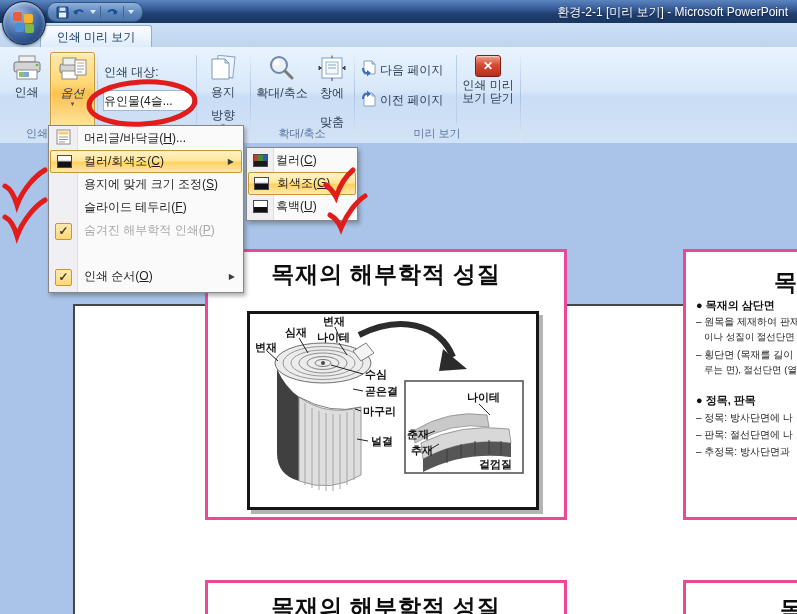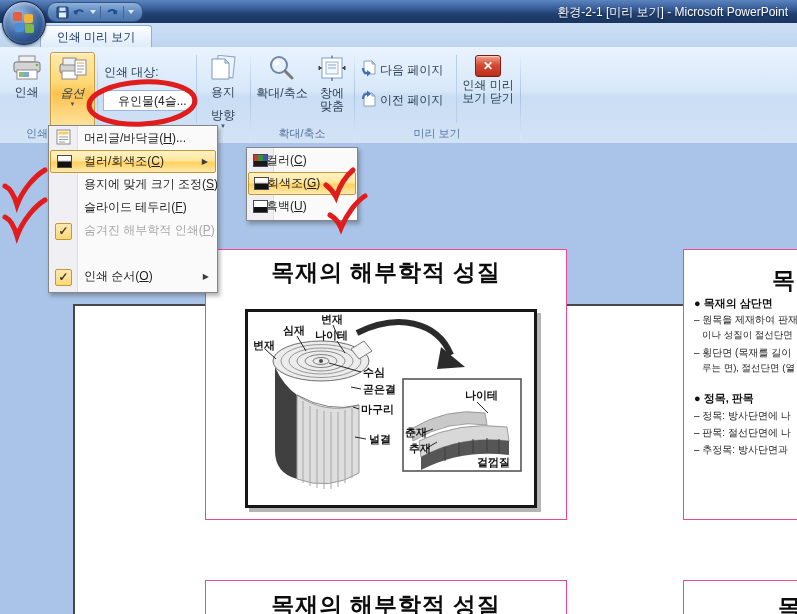--- a/index.html
+++ b/index.html
@@ -45,45 +45,45 @@
   .grp-label{position:absolute;top:79px;font-size:11px;color:#56749e;text-align:center;}
   .rbtn{position:absolute;display:flex;flex-direction:column;align-items:center;
     font-size:12px;color:#2c4154;border-radius:3px;padding-top:3px;}
   .rbtn .lbl{margin-top:2px;line-height:13px;text-align:center;white-space:nowrap;}
   .rbtn-pressed{background:linear-gradient(180deg,#ffe9ab 0%,#ffd876 40%,#fcc14e 55%,#ffe5a0 100%);
     border:1px solid #c79a3e;box-shadow:inset 0 1px 2px rgba(255,255,255,.8);font-style:italic;}
   .tiny-caret{font-size:6px;color:#44566b;margin-top:1px;line-height:6px;}
   .hbtn{position:absolute;display:flex;align-items:center;gap:4px;font-size:12px;color:#2c4154;}
   .field-label{position:absolute;font-size:12px;color:#2c4154;}
   .combo{position:absolute;width:90px;height:21px;background:#fff;border:1px solid #9ab6dc;
-    font-size:12px;color:#222;line-height:21px;padding-left:14px;box-sizing:border-box;white-space:nowrap;overflow:hidden;}
+    font-size:12px;color:#222;line-height:21px;padding-left:0;box-sizing:border-box;white-space:nowrap;overflow:hidden;}
   .closebox{width:24px;height:20px;border-radius:3px;border:1px solid #7e1a10;
     background:linear-gradient(180deg,#f0a18c,#d54a33 45%,#b92d1d);
     color:#fff;font-size:12px;font-weight:bold;text-align:center;line-height:20px;
     box-shadow:inset 0 1px 1px rgba(255,255,255,.55);}
   
   .preview{position:absolute;left:0;top:143px;width:797px;height:471px;background:#a9c4e8;}
   .paper{position:absolute;left:73px;top:161px;width:724px;height:453px;background:#fff;
     border-left:2px solid #474747;border-top:2px solid #474747;box-sizing:border-box;}
-  .slide{position:absolute;background:#fff;border:1px solid #ec4899;box-sizing:border-box;}
+  .slide{position:absolute;background:#fff;border:3px solid #ec4899;box-sizing:border-box;}
   .slide-title{position:absolute;left:0;top:7px;width:100%;text-align:center;
     font-family:"Liberation Serif",serif;font-weight:bold;font-size:23px;color:#0d0d0d;
     letter-spacing:1px;white-space:nowrap;}
   .slide-title-frag{position:absolute;left:88px;top:15px;
     font-family:"Liberation Serif",serif;font-weight:bold;font-size:23px;color:#0d0d0d;}
   .bodyline{position:absolute;left:10px;white-space:nowrap;color:#1c1c1c;}
   .bl-h{font-size:11px;font-weight:bold;color:#111;}
   .bl-d{font-size:10px;}
   .bl-c{left:18px;font-size:9.5px;}
   .diagram{position:absolute;left:39px;top:59px;width:292px;height:199px;
     box-shadow:4px 4px 0 #b4b4b4;}
   .diagram svg{display:block;}
   .diagram text{font-family:"Liberation Sans",sans-serif;font-size:11px;font-weight:bold;fill:#141414;}
   
-  .menu{position:absolute;left:48px;top:125px;width:170px;height:168px;background:#fafafa;
+  .menu{position:absolute;left:48px;top:125px;width:196px;height:168px;background:#fafafa;
     border:1px solid #868686;box-shadow:2px 3px 4px rgba(60,60,60,.4);z-index:50;box-sizing:border-box;}
   .menu::before{content:"";position:absolute;left:0;top:0;bottom:0;width:28px;
     background:#f0f0f4;border-right:1px solid #dddde4;}
   .mi{position:absolute;left:1px;right:1px;height:23px;display:flex;align-items:center;
     font-size:12px;color:#1e1e1e;padding-left:34px;box-sizing:border-box;white-space:nowrap;}
   .mi u{text-decoration:underline;}
   .mi-hl{background:linear-gradient(180deg,#fff3c8 0%,#ffe69b 45%,#ffd25f 55%,#ffe9ad 100%);
     border:1px solid #c79736;border-radius:2px;padding-left:33px;}
   .mi-dis{color:#a8a8a8;}
   .mi-arrow{position:absolute;right:7px;font-size:8px;color:#3c3c3c;}
@@ -95,21 +95,21 @@
   .ic-gs{background:linear-gradient(180deg,#fff 0 30%,#cfcfcf 48%,#111 52% 100%);}
   .ic-color{background:
      linear-gradient(180deg,rgba(0,0,0,0) 0 52%,#1a1a1a 52% 100%),
      linear-gradient(90deg,#c93a2e 0 34%,#3f8f3a 34% 67%,#3457b0 67% 100%);}
   .ic-bw{background:linear-gradient(180deg,#fff 0 50%,#111 50% 100%);}
   .submenu{position:absolute;left:246px;top:147px;width:112px;height:74px;background:#fafafa;
     border:1px solid #868686;box-shadow:2px 3px 4px rgba(60,60,60,.4);z-index:55;box-sizing:border-box;}
   .submenu::before{content:"";position:absolute;left:0;top:0;bottom:0;width:26px;
     background:#f0f0f4;border-right:1px solid #dddde4;}
   .smi{position:absolute;left:1px;right:1px;height:23px;display:flex;align-items:center;
-    font-size:12px;color:#1e1e1e;padding-left:18px;box-sizing:border-box;white-space:nowrap;}
+    font-size:12px;color:#1e1e1e;padding-left:28px;box-sizing:border-box;white-space:nowrap;}
   .smi u{text-decoration:underline;}
   .smi .mi-icon{left:5px;}
   
   .annot{position:absolute;left:0;top:0;z-index:100;pointer-events:none;}
   .annot *{fill:none;stroke:#e01c1c;stroke-width:5;stroke-linecap:round;}
 </style>
 </head>
 <body>
 
 <div id="app">
@@ -226,21 +226,21 @@
             <rect x="8" y="7" width="12" height="12" fill="#f4f8fd" stroke="#9ab6d4"></rect>
             <line x1="10" y1="10" x2="18" y2="10" stroke="#8aa6c4"></line>
             <line x1="10" y1="13" x2="18" y2="13" stroke="#8aa6c4"></line>
             <path d="M4 13 L1 13 M1 11 L1 15 L3 13 Z" stroke="#444" fill="#444"></path>
             <path d="M24 13 L27 13 M27 11 L27 15 L25 13 Z" stroke="#444" fill="#444"></path>
             <path d="M14 3 L14 0.5" stroke="#444"></path>
             <path d="M14 23 L14 26" stroke="#444"></path>
           </svg>
       </span>
       <span class="lbl">창에</span>
-      <span class="lbl" style="margin-top:0">맞춤</span>
+      <span class="lbl" style="margin-top:16px">맞춤</span>
     </div>
     <div class="grp-label" style="left:250px;width:104px">확대/축소</div>
 
     <div class="hbtn" style="left:360px;top:13px">
       <span>
         <svg width="16" height="17" viewBox="0 0 16 17">
             <path d="M4 1 L12 1 L15 4 L15 14 L4 14 Z" fill="#fff" stroke="#8aa0ba"></path>
             <path d="M12 1 L12 4 L15 4 Z" fill="#d7e4f2" stroke="#8aa0ba"></path>
             <path d="M2 8 C2 12 4 14 7 14 L7 16.5 L11 13 L7 10 L7 12 C5 12 4 10 4 8 Z" fill="#3a6fc0"></path>
           </svg>

